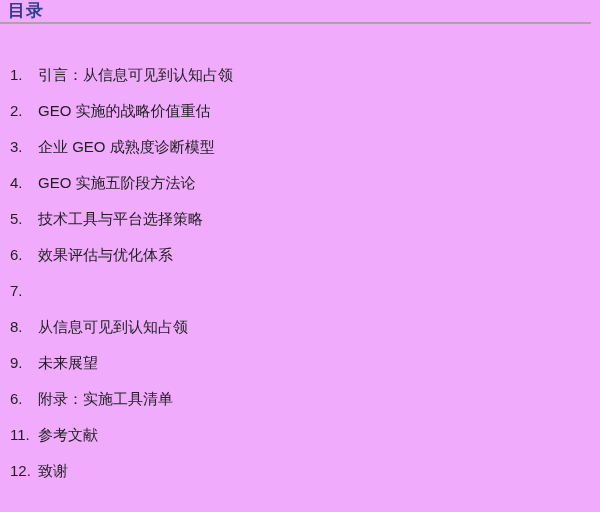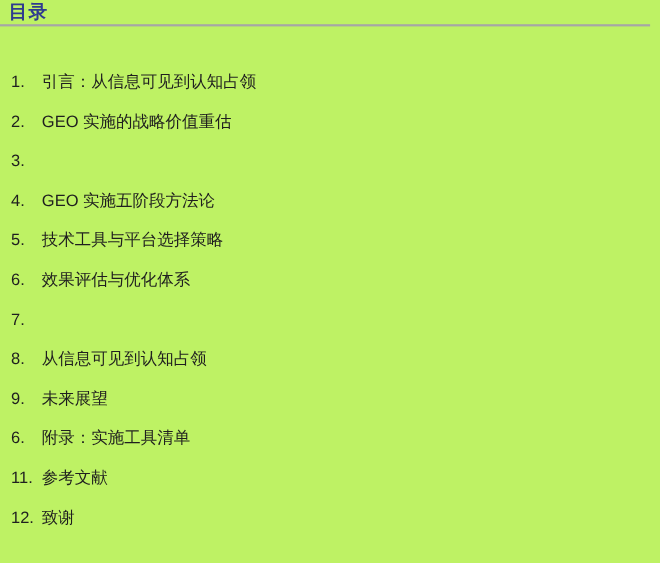--- a/index.html
+++ b/index.html
@@ -10,21 +10,21 @@
   body {
     width: 600px;
     height: 512px;
     font-family: "Liberation Sans", "DejaVu Sans", sans-serif;
     overflow: hidden;
   }
   .page {
     position: relative;
     width: 600px;
     height: 512px;
-    background: #bef264;
+    background: #f0abfc;
   }
   .doc-title {
     position: absolute;
     left: 8px;
     top: 1px;
     font-size: 17px;
     line-height: 20px;
     font-weight: bold;
     color: #2F3C8F;
     letter-spacing: 1px;
@@ -73,20 +73,21 @@
       <div class="toc-row">
         <span class="toc-num">1.</span>
         <span class="toc-text">引言：从信息可见到认知占领</span>
       </div>
       <div class="toc-row">
         <span class="toc-num">2.</span>
         <span class="toc-text">GEO 实施的战略价值重估</span>
       </div>
       <div class="toc-row">
         <span class="toc-num">3.</span>
+        <span class="toc-text">企业 GEO 成熟度诊断模型</span>
       </div>
       <div class="toc-row">
         <span class="toc-num">4.</span>
         <span class="toc-text">GEO 实施五阶段方法论</span>
       </div>
       <div class="toc-row">
         <span class="toc-num">5.</span>
         <span class="toc-text">技术工具与平台选择策略</span>
       </div>
       <div class="toc-row">

